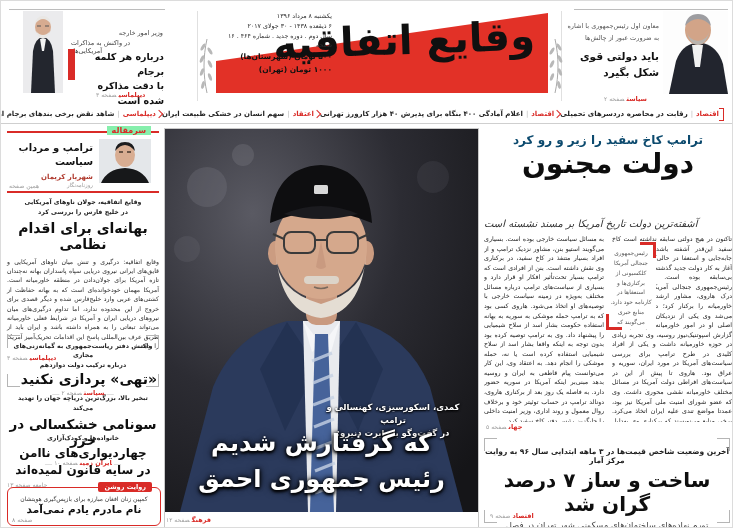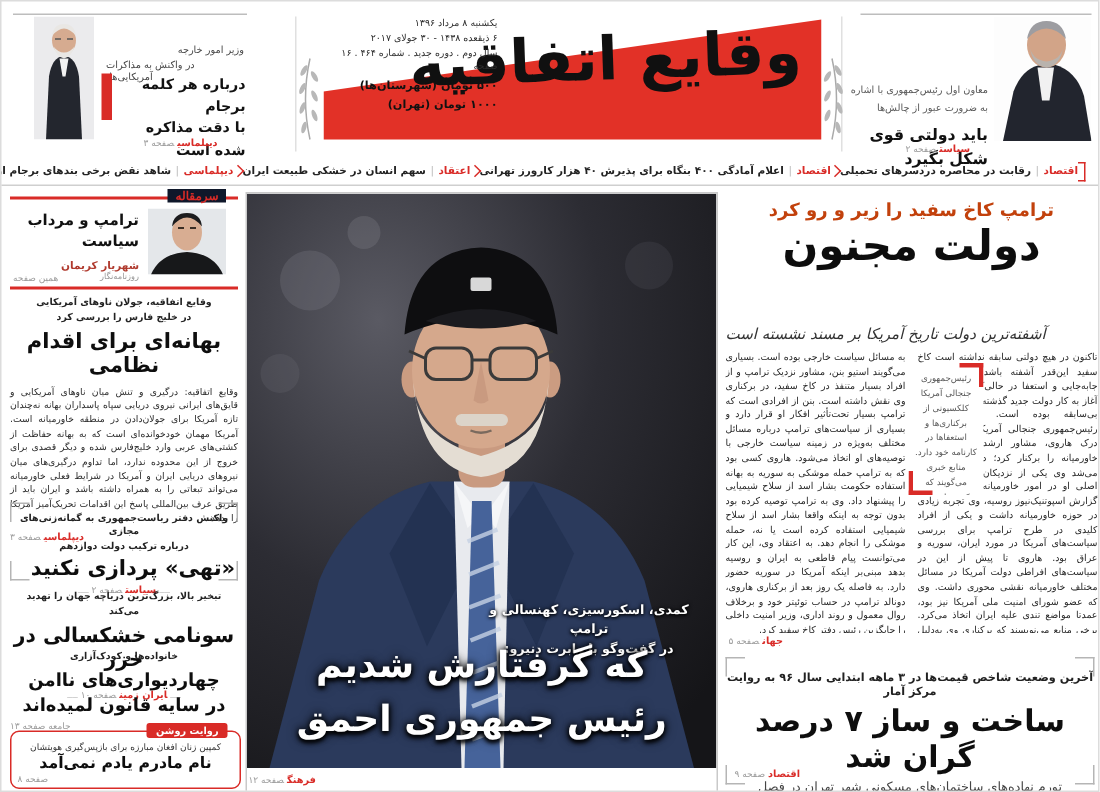--- a/index.html
+++ b/index.html
@@ -4,21 +4,21 @@
 <style>
   html,body{margin:0;padding:0;background:#ececec;}
   .page{position:relative;width:733px;height:528px;background:#ffffff;overflow:hidden;
         font-family:"DejaVu Sans",sans-serif;direction:rtl;color:#1a1a1a;
         border:1px solid #dcdcdc;box-sizing:border-box;}
   .abs{position:absolute;}
   .hairline{position:absolute;height:1px;background:#bdbdbd;}
   .vline{position:absolute;width:1px;background:#e0e0e0;}
 
   
-  .tr-kicker{font-size:6.5px;color:#555;line-height:1.8;text-align:right;margin-top:34px;}
+  .tr-kicker{font-size:6.5px;color:#555;line-height:1.8;text-align:right;}
   .tr-title{font-size:10.5px;font-weight:bold;color:#111;line-height:1.45;text-align:right;margin-top:5px;}
   .pageref{font-size:6.5px;font-weight:bold;color:#d92b27;}
   .pageref .pg{color:#9a9a9a;font-weight:normal;font-size:6px;margin-right:2px;}
   .pageref-gray{font-size:6px;color:#9a9a9a;}
 
   .masthead-red{position:absolute;left:18px;top:4px;width:332px;height:92px;}
   .masthead-title{position:absolute;left:48px;right:2px;top:16px;text-align:center;
       font-size:40px;font-weight:bold;color:#101010;white-space:nowrap;
       transform:rotate(-2deg);letter-spacing:-1px;}
   .dates{position:absolute;left:24px;top:10px;width:110px;font-size:6.3px;color:#2c2c2c;
@@ -37,21 +37,21 @@
   .tick-item{white-space:nowrap;font-size:7px;font-weight:bold;color:#222;}
   .tick-section{color:#d92b27;}
   .tick-sep{color:#bbb;margin:0 3px;font-weight:normal;}
   .chev{width:5px;height:5px;border-top:1.6px solid #d92b27;border-right:1.6px solid #d92b27;
       transform:rotate(45deg);display:inline-block;flex:0 0 auto;}
   .tick-end{width:4px;height:11px;border:1.4px solid #d92b27;flex:0 0 auto;}
   .tick-end.r{border-left:none;}
 
   
   .lead-kicker{position:absolute;left:483px;top:132px;width:248px;text-align:center;
-      font-size:12px;font-weight:bold;color:#c2410c;}
+      font-size:12px;font-weight:bold;color:#0c4a6e;}
   .lead-headline{position:absolute;left:483px;top:146px;width:248px;text-align:center;
       font-size:28px;font-weight:bold;color:#0d0d0d;letter-spacing:-2px;white-space:nowrap;}
   .lead-subhead{position:absolute;left:483px;top:217px;width:248px;text-align:left;
       font-size:10px;color:#333;font-style:italic;}
   .lead-body{position:absolute;left:483px;top:233px;width:248px;height:188px;display:flex;
       gap:8px;direction:rtl;}
   .lead-col{width:120px;font-size:6.3px;line-height:1.52;color:#232323;text-align:justify;
       overflow:hidden;}
   .pullquote{position:absolute;left:122px;top:8px;width:50px;height:88px;background:#fff;
       padding:7px 4px;box-sizing:border-box;font-size:5.8px;color:#555;text-align:center;
@@ -80,22 +80,22 @@
   .cap-kicker{position:absolute;left:148px;top:272px;width:160px;text-align:center;
       font-size:8.5px;font-weight:bold;color:#fff;line-height:1.55;
       text-shadow:0 0 3px #000,0 1px 2px #000;}
   .cap-title{position:absolute;left:8px;right:8px;top:296px;text-align:center;
       font-size:24px;font-weight:bold;color:#fff;line-height:1.5;
       text-shadow:0 0 4px #000,0 2px 3px #000,0 0 8px rgba(0,0,0,.8);}
 
   
   .editorial{position:absolute;left:6px;top:130px;width:152px;height:58px;
       border-top:2px solid #d92b27;border-bottom:2px solid #d92b27;}
-  .ed-label{position:absolute;top:-7px;right:8px;background:#0f172a;padding:0 5px;
-      font-size:8px;font-weight:bold;color:#d92b27;font-family:Liberation Serif, serif;}
+  .ed-label{position:absolute;top:-7px;right:8px;background:#86efac;padding:0 5px;
+      font-size:8px;font-weight:bold;color:#d92b27;}
   .ed-title{position:absolute;left:2px;top:8px;width:84px;text-align:right;
       font-size:10px;font-weight:bold;line-height:1.4;color:#111;}
   .ed-author{position:absolute;left:2px;top:40px;width:84px;text-align:right;
       font-size:7px;font-weight:bold;color:#b03a2e;}
   .ed-role{position:absolute;left:2px;top:49px;width:84px;text-align:right;
       font-size:5.5px;color:#999;}
   .ed-ref{position:absolute;left:2px;bottom:2px;}
 
   .story{position:absolute;left:6px;width:152px;}
   .st-kicker{font-size:6.3px;font-weight:bold;color:#222;text-align:center;line-height:1.55;}

